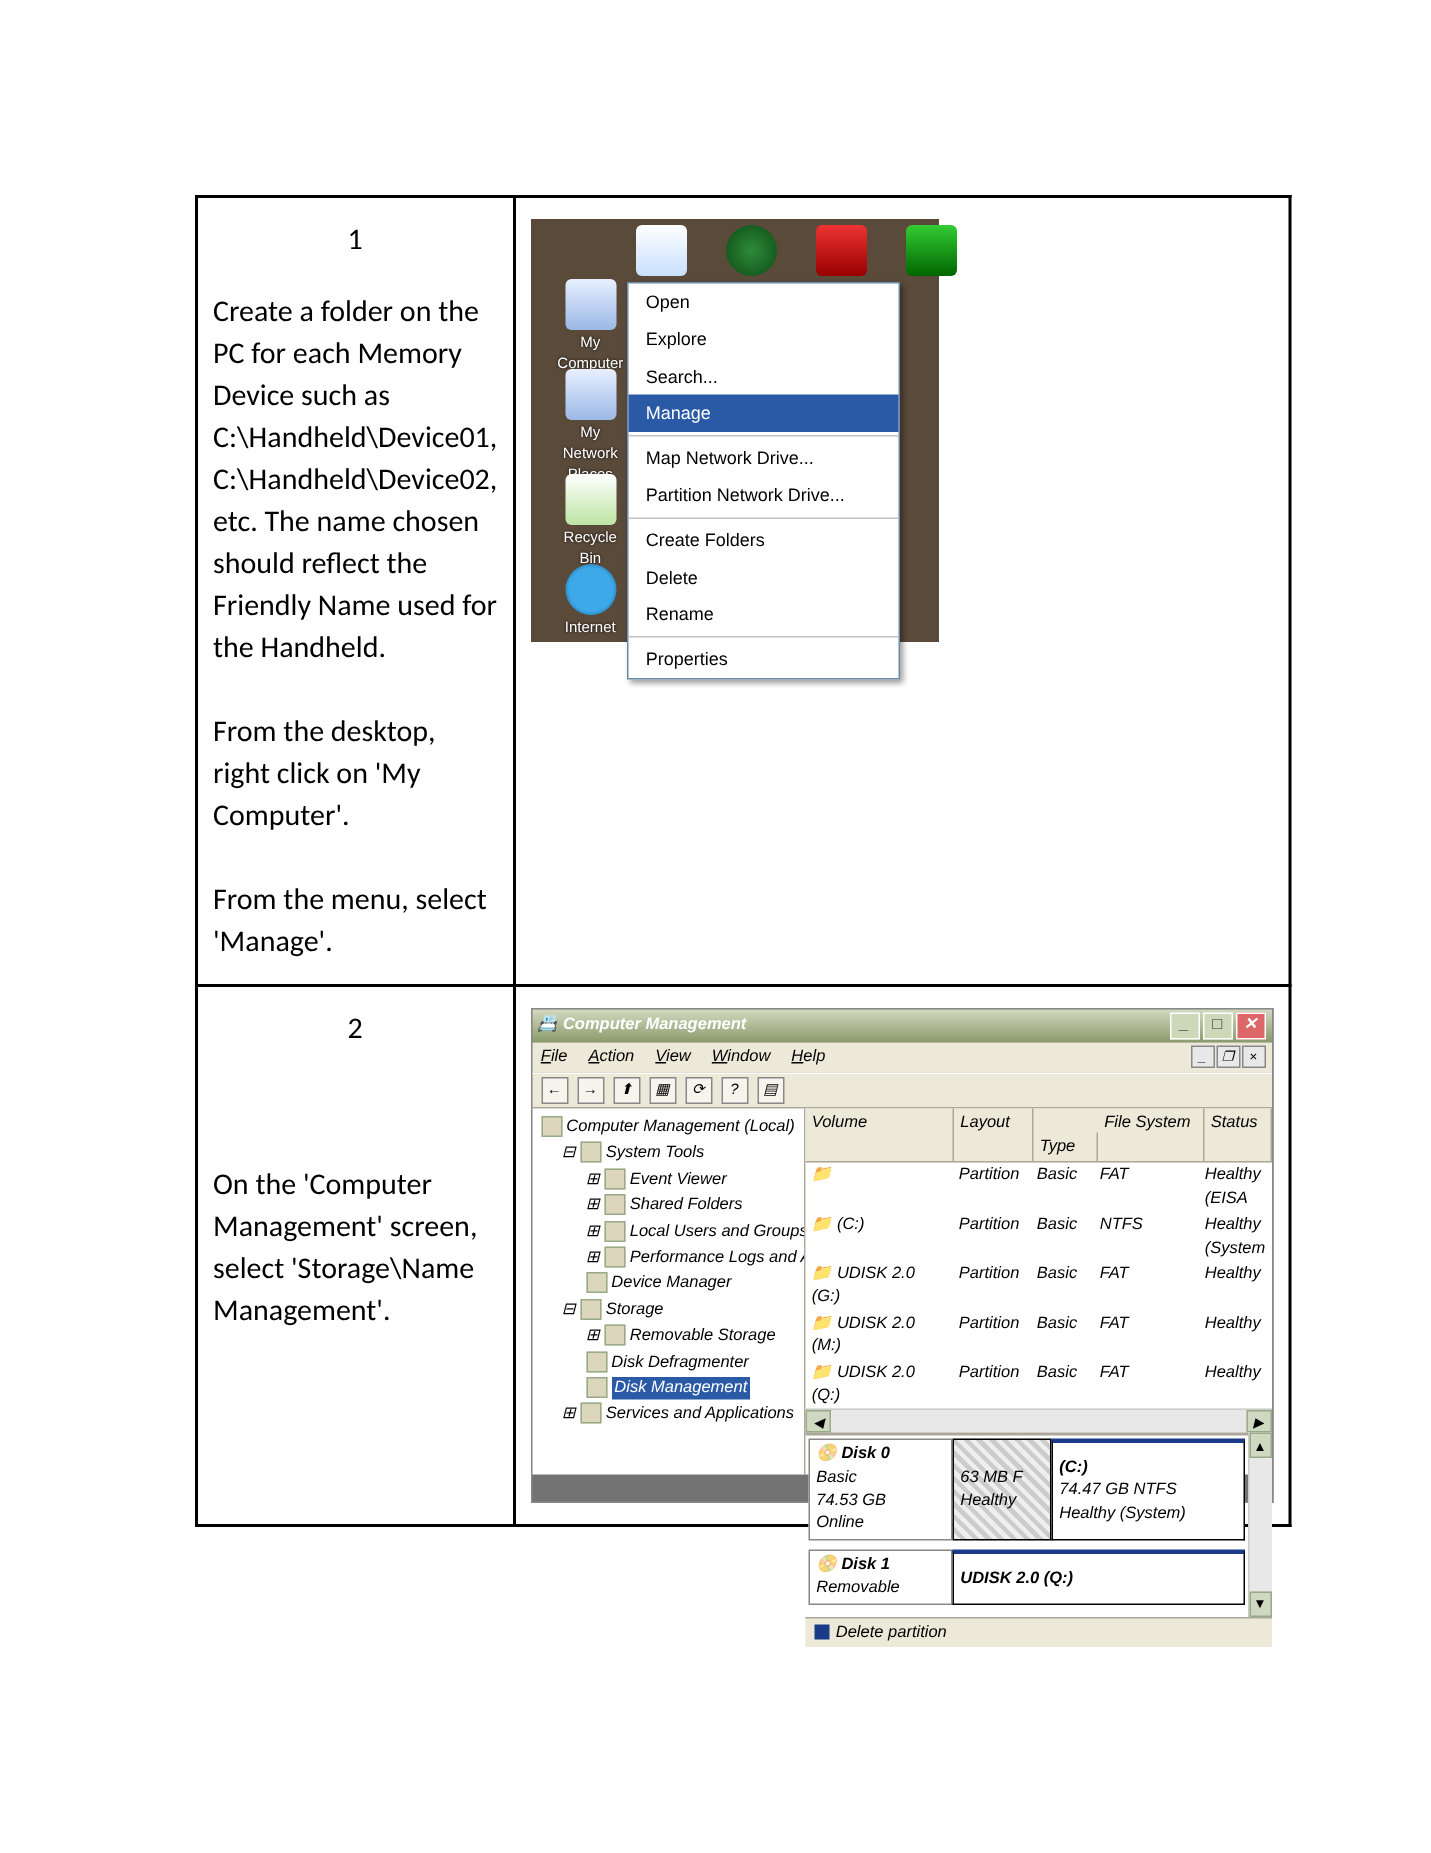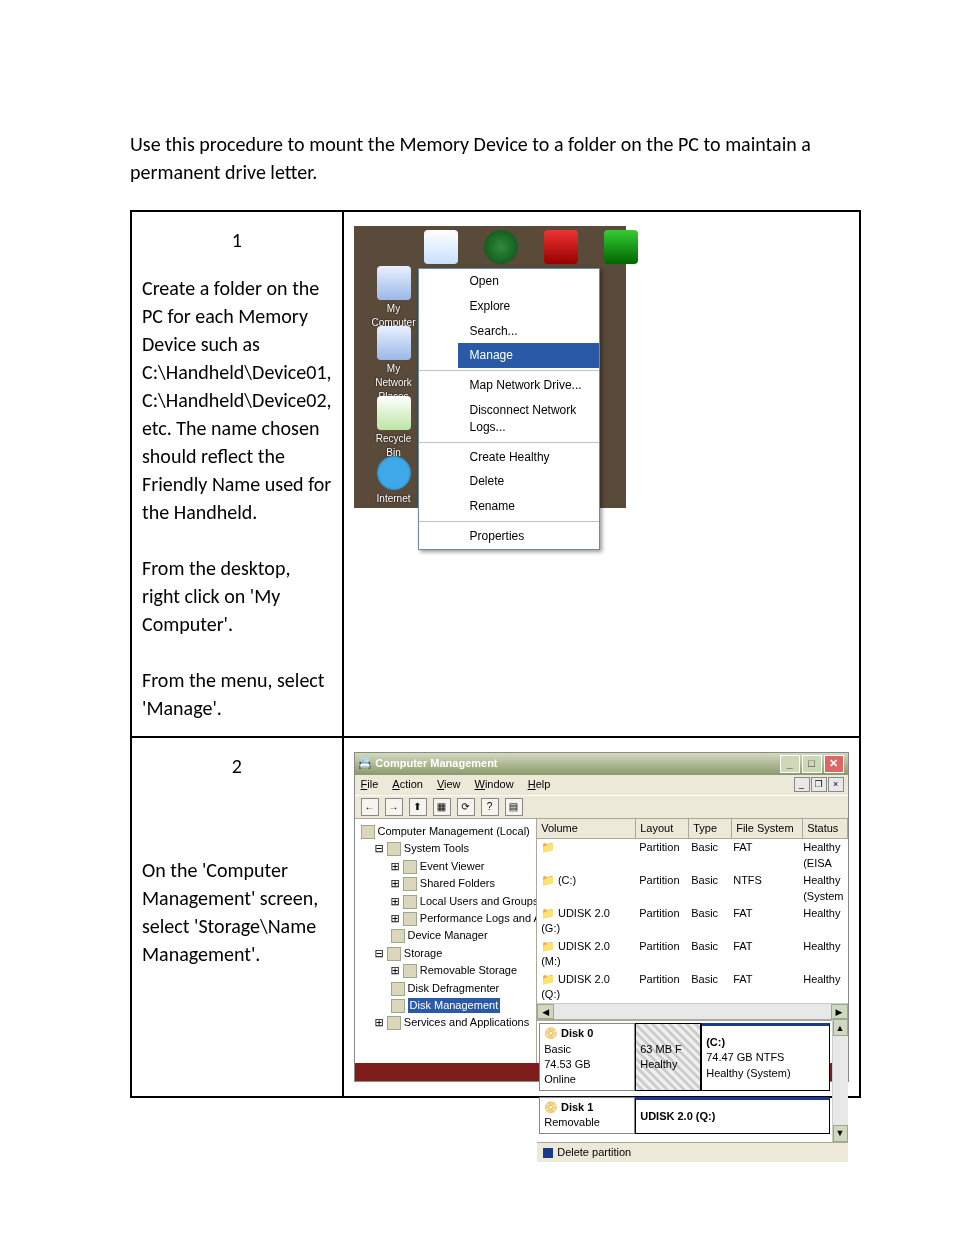--- a/index.html
+++ b/index.html
@@ -26,25 +26,25 @@
   .i-rec .gl{background:linear-gradient(#fff,#bce5a3);border-radius:4px;}
   .i-ie{top:230px;left:15px;}
   .i-ie .gl{background:radial-gradient(circle,#3da9e8 60%,#0a4a7a);border-radius:50%;}
   .shot1 .top-icons{position:absolute;top:4px;left:70px;display:flex;gap:26px;}
   .shot1 .top-icons div{width:34px;height:34px;border-radius:4px;}
   .ti1{background:linear-gradient(#fff,#c8e0ff);}
   .ti2{background:radial-gradient(circle,#2e8b3a,#0c4a14);border-radius:50% !important;}
   .ti3{background:linear-gradient(#e33,#900);}
   .ti4{background:linear-gradient(#3c3,#060);}
   .ctx{position:absolute;top:42px;left:64px;width:180px;background:#fff;color:#000;border:1px solid #6a8caa;box-shadow:2px 2px 4px rgba(0,0,0,.4);}
-  .ctx .row{padding:4px 12px;margin-left:39px;}
+  .ctx .row{padding:4px 12px;}
   .ctx .row.hi{background:#2a5aa6;color:#fff;}
   .ctx hr{border:none;border-top:1px solid #c0c0c0;margin:2px 0;}
   
-  .shot2{width:493px;height:328px;border:1px solid #888;font-family:Tahoma,Arial,sans-serif;font-size:11px;color:#000;background:#7f1d1d;}
+  .shot2{width:493px;height:328px;border:1px solid #888;font-family:Tahoma,Arial,sans-serif;font-size:11px;color:#000;background:#737373;font-style:italic;}
   .titlebar{height:22px;background:linear-gradient(#d3d9c0,#8a9a6a);display:flex;align-items:center;padding:0 4px;color:#fff;font-weight:bold;justify-content:space-between;}
   .titlebar .btns{display:flex;gap:2px;}
   .titlebar .btns span{width:18px;height:16px;background:#cdd8b8;border:1px solid #fff;display:inline-flex;align-items:center;justify-content:center;color:#333;font-size:11px;}
   .titlebar .btns .close{background:#d66;color:#fff;}
   .menubar{height:20px;background:#ece9d8;display:flex;align-items:center;gap:14px;padding:0 6px;position:relative;}
   .menubar span u{text-decoration:underline;}
   .menubar .mdi{position:absolute;right:4px;top:2px;display:flex;gap:1px;}
   .menubar .mdi span{width:14px;height:13px;border:1px solid #888;background:#e8e8e8;font-size:9px;display:inline-flex;align-items:center;justify-content:center;}
   .toolbar{height:22px;background:#ece9d8;border-top:1px solid #fff;border-bottom:1px solid #aca899;display:flex;align-items:center;gap:6px;padding:0 6px;}
   .toolbar span{width:16px;height:16px;border:1px solid #888;background:#f6f4ec;font-size:10px;display:inline-flex;align-items:center;justify-content:center;}
@@ -52,21 +52,21 @@
   .tree{width:186px;background:#fff;border-right:1px solid #aca899;padding:4px 2px;overflow:hidden;}
   .tree div{white-space:nowrap;padding:1px 2px;}
   .tree .l1{padding-left:4px;}
   .tree .l2{padding-left:18px;}
   .tree .l3{padding-left:34px;}
   .tree .sel{background:#2a5aa6;color:#fff;display:inline-block;padding:0 2px;}
   .tree .ic{display:inline-block;width:12px;height:12px;margin-right:3px;vertical-align:middle;background:#dcd6bc;border:1px solid #9a8;}
   .right{flex:1;display:flex;flex-direction:column;background:#fff;}
   .vhdr{display:flex;background:#ece9d8;border-bottom:1px solid #aca899;}
   .vhdr span{border-right:1px solid #aca899;padding:2px 4px;}
-  .vhdr .c1{width:90px;} .vhdr .c2{width:44px;} .vhdr .c3{width:34px;} .vhdr .c4{width:62px;} .vhdr .c5{flex:1;}
+  .vhdr .c1{width:90px;} .vhdr .c2{width:44px;} .vhdr .c3{width:34px;margin-top:16px;} .vhdr .c4{width:62px;} .vhdr .c5{flex:1;}
   .vrow{display:flex;}
   .vrow span{padding:1px 4px;}
   .vrow .c1{width:90px;} .vrow .c2{width:44px;} .vrow .c3{width:34px;} .vrow .c4{width:62px;} .vrow .c5{flex:1;}
   .hsb{height:15px;background:#e8e8e8;border-top:1px solid #ccc;display:flex;align-items:center;}
   .hsb .ar{width:15px;height:13px;background:#cfd8c0;border:1px solid #9a8;display:inline-flex;align-items:center;justify-content:center;font-size:9px;}
   .hsb .track{flex:1;background:#e8e8e8;}
   .diskarea{flex:1;border-top:2px solid #aca899;overflow:hidden;padding:2px;}
   .drow{display:flex;margin-bottom:6px;}
   .dinfo{width:86px;border:1px solid #888;padding:2px 4px;background:#fff;}
   .dinfo b{display:block;}
@@ -76,21 +76,20 @@
   .legend .sw{display:inline-block;width:10px;height:10px;background:#1a3a8a;vertical-align:middle;margin-right:4px;}
   .vsb{width:15px;background:#e8e8e8;border-left:1px solid #ccc;display:flex;flex-direction:column;}
   .vsb span{width:13px;height:15px;background:#cfd8c0;border:1px solid #9a8;display:inline-flex;align-items:center;justify-content:center;font-size:9px;}
 </style>
 </head>
 <body>
 
 <div class="page">
 
 
-  <div class="intro">Use this procedure to mount the Memory Device to a folder on the PC to maintain a permanent drive letter.</div>
 
   <table class="outer">
 
     <tbody>
         <tr>
       <td class="step">
         <span class="num">1</span>
         <div class="txt" style="white-space:pre-line;">Create a folder on the PC for each Memory Device such as C:\Handheld\Device01, C:\Handheld\Device02, etc. The name chosen should reflect the Friendly Name used for the Handheld.
 
 From the desktop, right click on 'My Computer'.
@@ -122,23 +121,23 @@
             <div class="gl"></div>
             <div class="lbl">Internet</div>
           </div>
           <div class="ctx">
             <div class="row">Open</div>
             <div class="row">Explore</div>
             <div class="row">Search...</div>
             <div class="row hi">Manage</div>
             <hr>
             <div class="row">Map Network Drive...</div>
-            <div class="row">Disconnect Network Logs...</div>
+            <div class="row">Partition Network Drive...</div>
             <hr>
-            <div class="row">Create Healthy</div>
+            <div class="row">Create Folders</div>
             <div class="row">Delete</div>
             <div class="row">Rename</div>
             <hr>
             <div class="row">Properties</div>
           </div>
         </div>
       </td>
     </tr>
 
     <tr>

